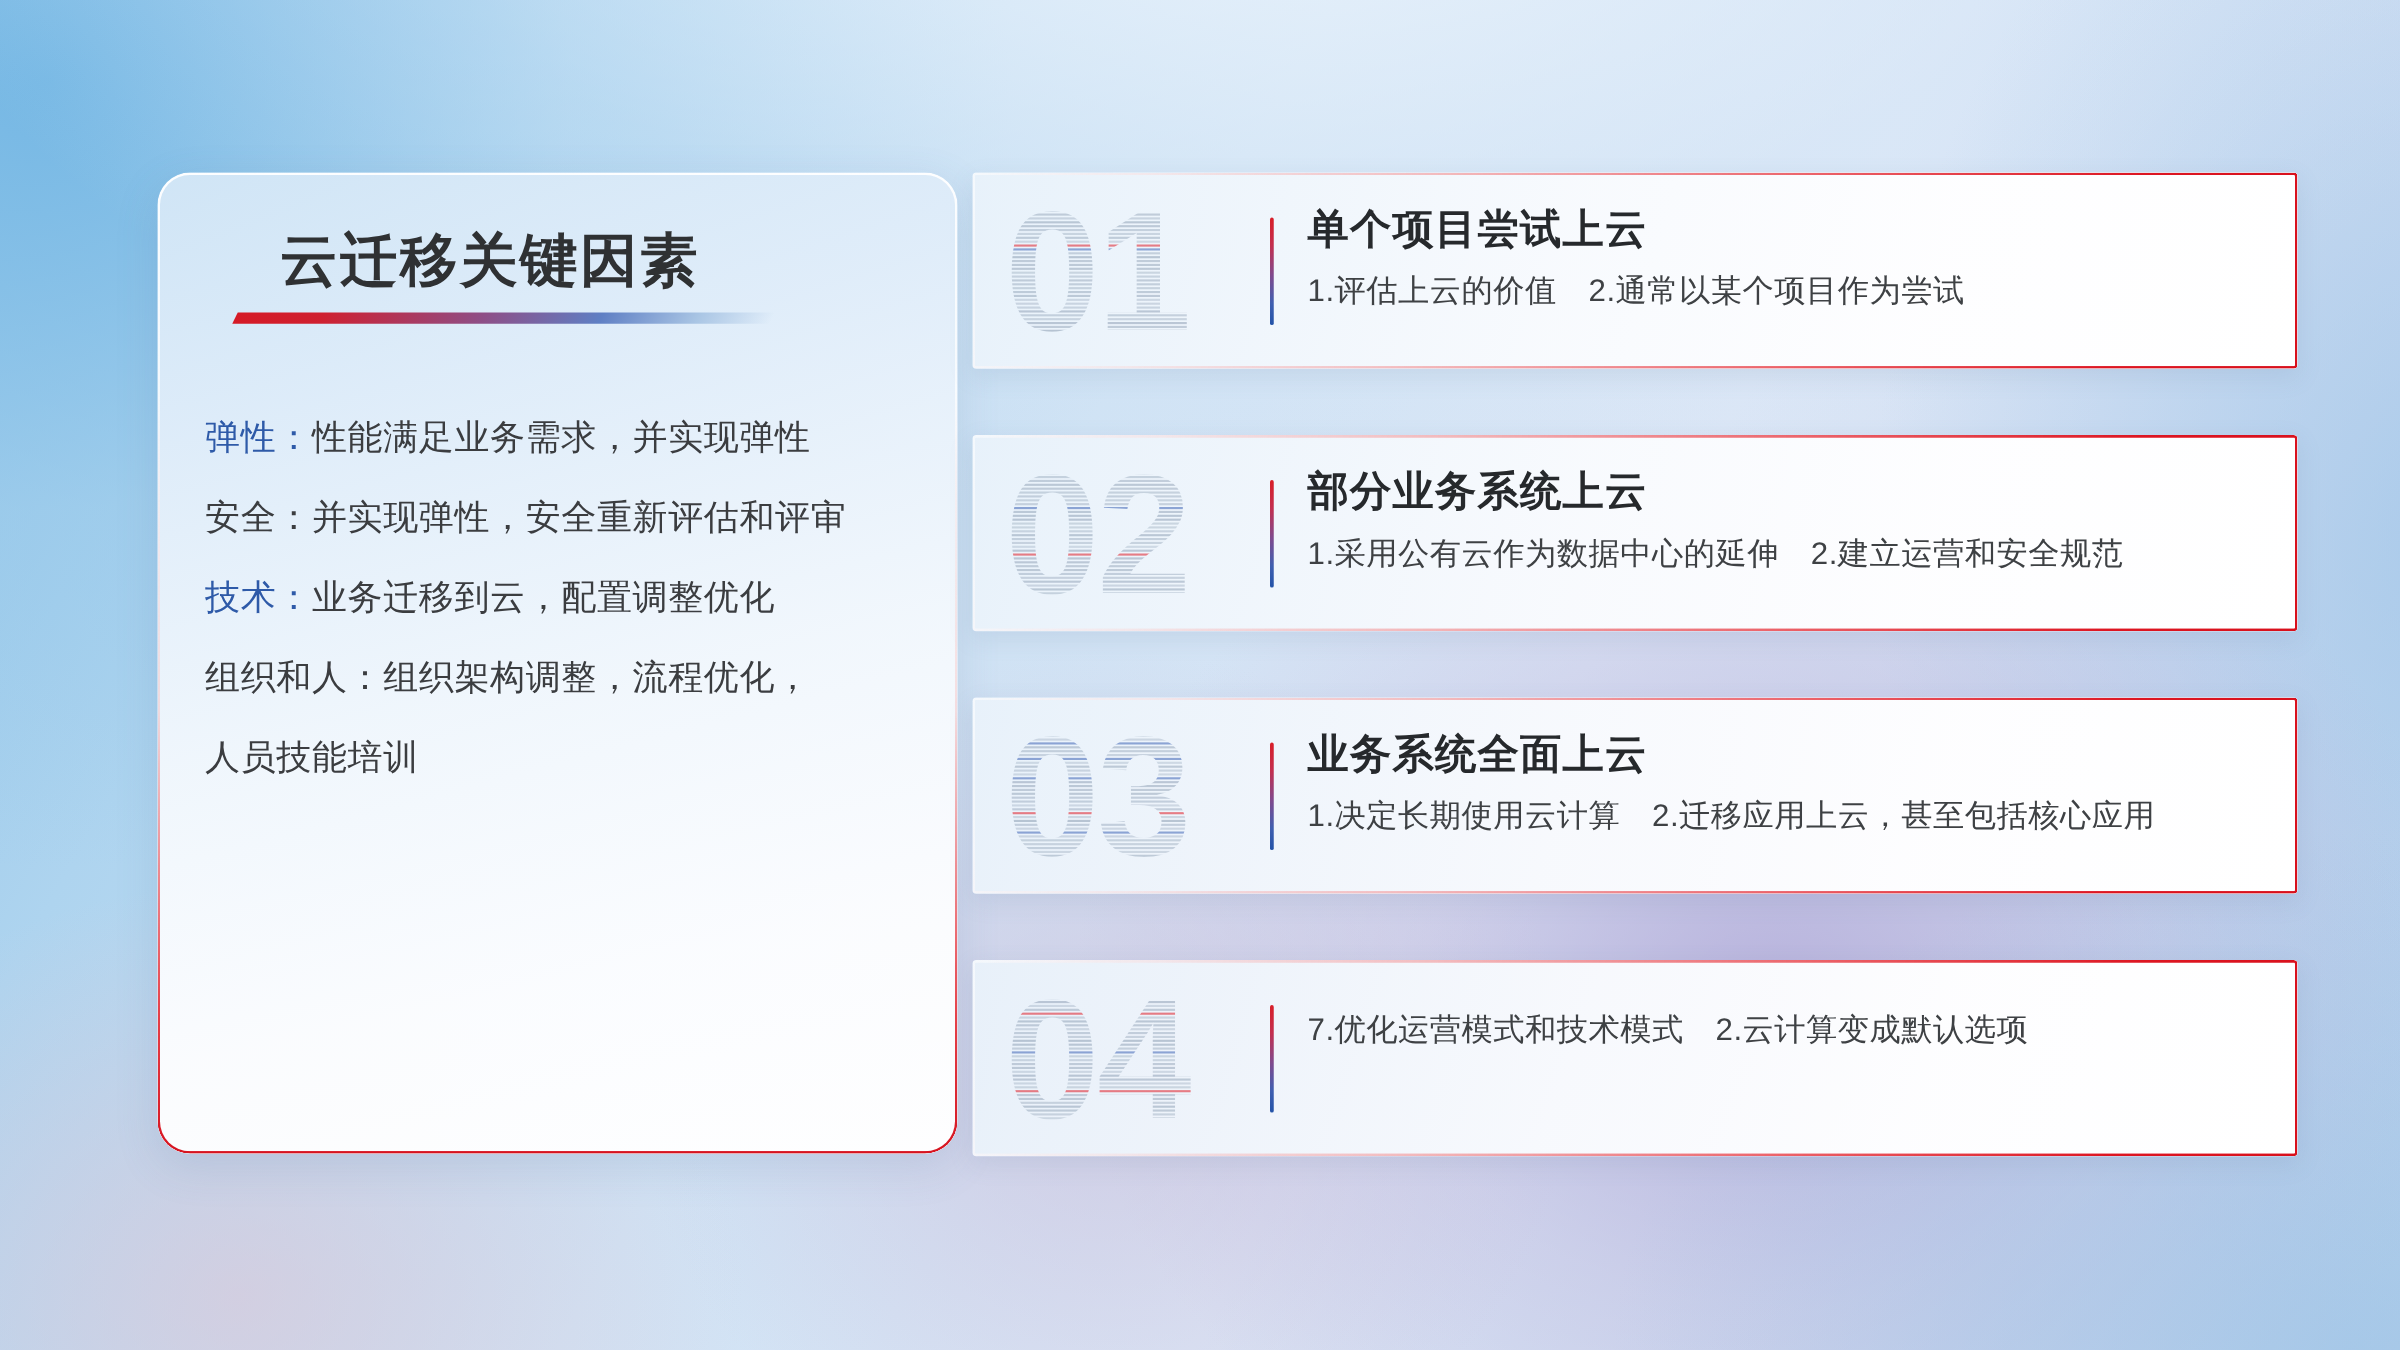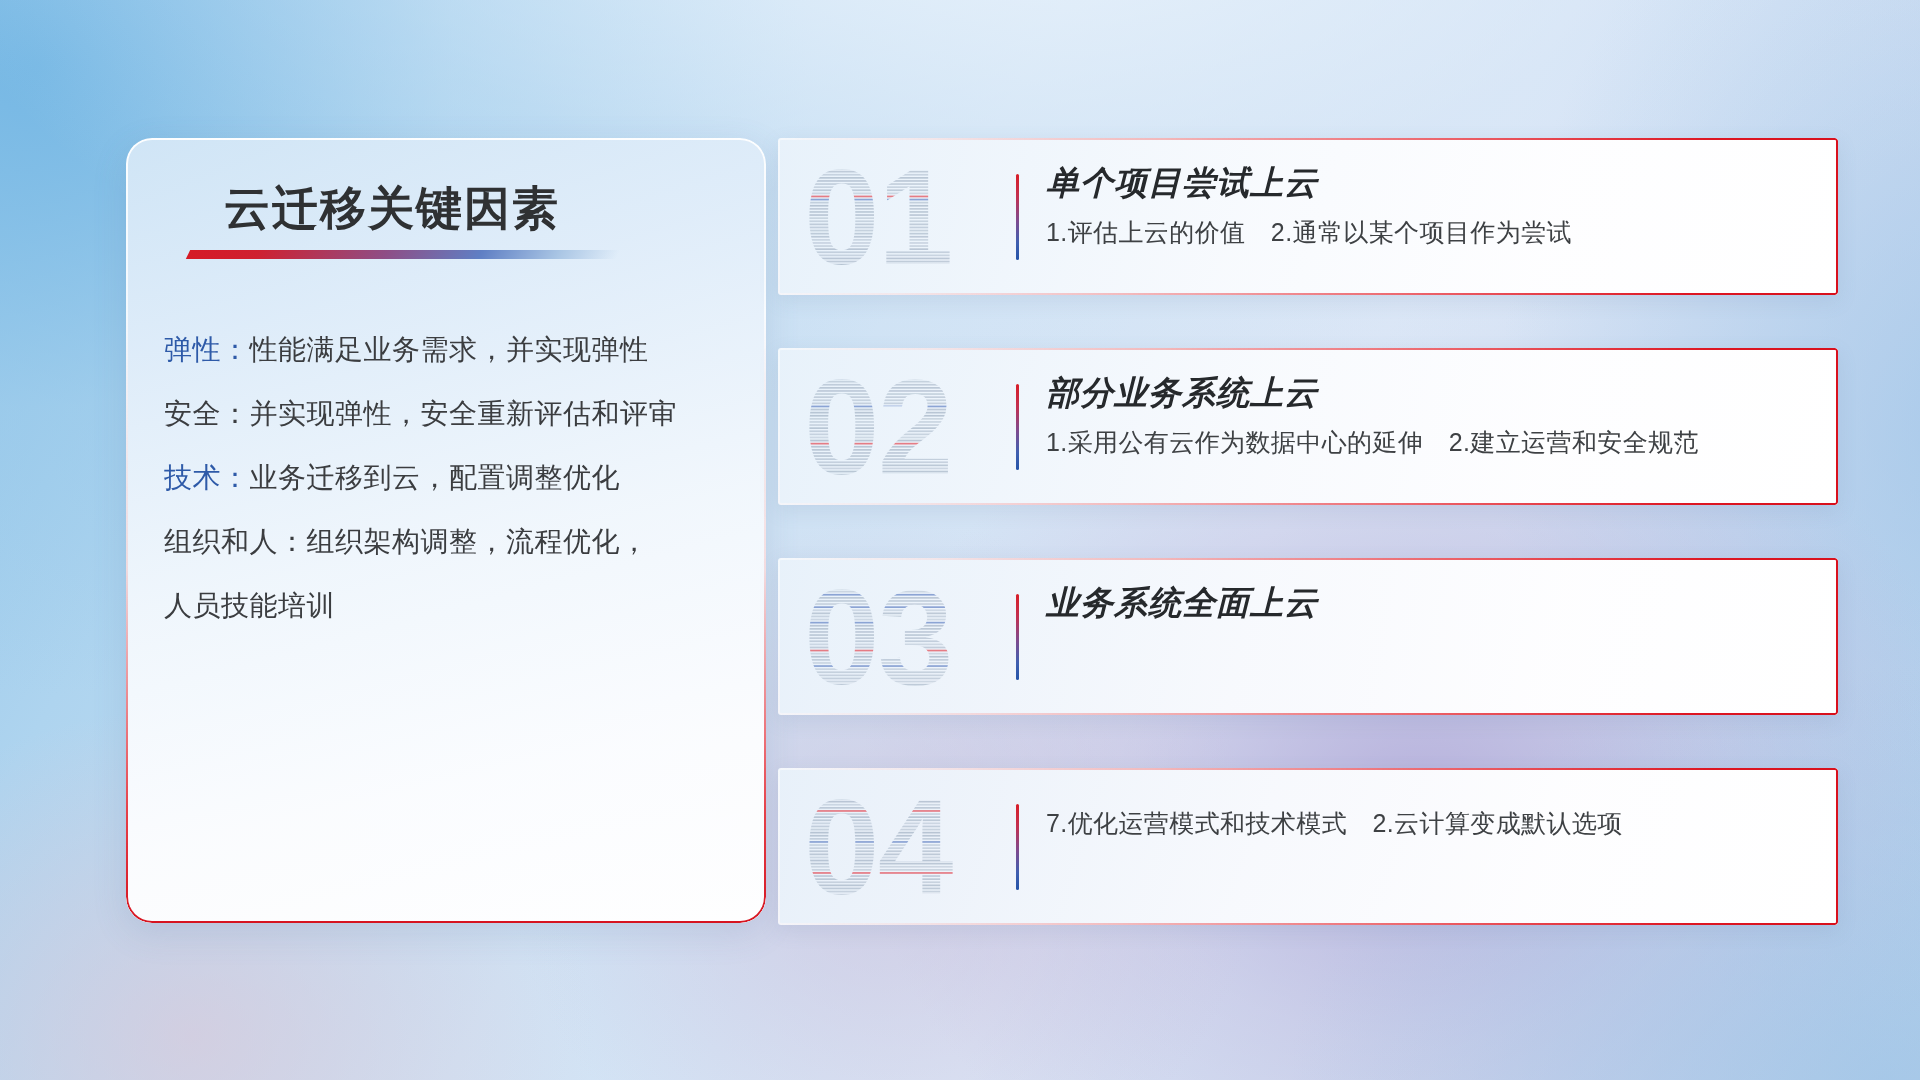--- a/index.html
+++ b/index.html
@@ -115,21 +115,21 @@
     pointer-events:none;
   }
   .card-num svg{ width:100%; height:100%; display:block; }
   .card-divider{
     position:absolute; left:238px; top:36px; width:3px; height:86px; border-radius:2px;
     background:linear-gradient(to bottom,#d81e28 0%,#c32f4f 26%,#7f4a8e 54%,#3f5fb0 80%,#2353a8 100%);
   }
   .card-body{ position:absolute; left:268px; top:26px; right:30px; }
   .card-title{
     font-size:33px; font-weight:700; color:#26292c; letter-spacing:1px;
-    line-height:1.18; white-space:nowrap;font-style:italic;
+    line-height:1.18; white-space:nowrap;
   }
   .card-sub{
     margin-top:13px; font-size:25px; color:#3e4144; letter-spacing:.4px;
     white-space:nowrap;
   }
 </style>
 </head>
 <body>
 
 <div id="bg">
@@ -342,20 +342,21 @@
             <rect x="3.2" y="130.2" width="183.1" height="1.7" fill="#e0323c" opacity="0.62"></rect>
             <rect x="0.6" y="133.3" width="192.6" height="1.7" fill="#93a4b8" opacity="0.59"></rect>
             <rect x="-0.4" y="136.4" width="196.4" height="1.7" fill="#93a4b8" opacity="0.39"></rect>
             <rect x="3.5" y="139.5" width="181.9" height="1.7" fill="#93a4b8" opacity="0.41"></rect>
           </g>
         </svg>
       </div>
       <div class="card-divider"></div>
       <div class="card-body">
         <div class="card-title">业务系统全面上云</div>
+        <div class="card-sub">1.决定长期使用云计算　2.迁移应用上云，甚至包括核心应用</div>
       </div>
     </div>
     <div class="card">
       <div class="card-border"></div>
       <div class="card-num" aria-label="04">
         <svg viewBox="0 0 200 142" preserveAspectRatio="xMinYMid meet">
           <defs>
             <clipPath id="clip-04">
               <text x="4" y="118" font-family="&quot;Liberation Sans&quot;,&quot;DejaVu Sans&quot;,sans-serif" font-size="136" font-weight="700" letter-spacing="-2">04</text>
             </clipPath>

